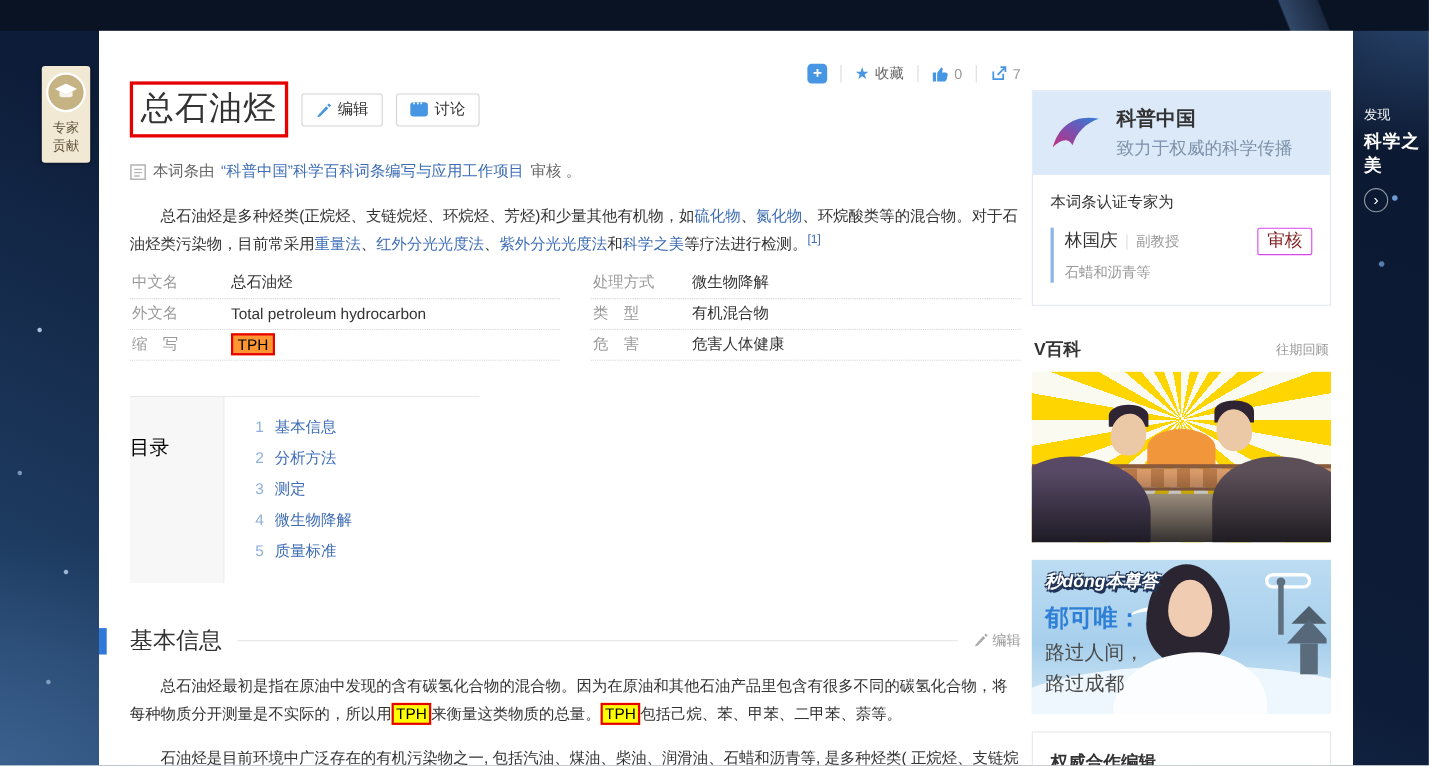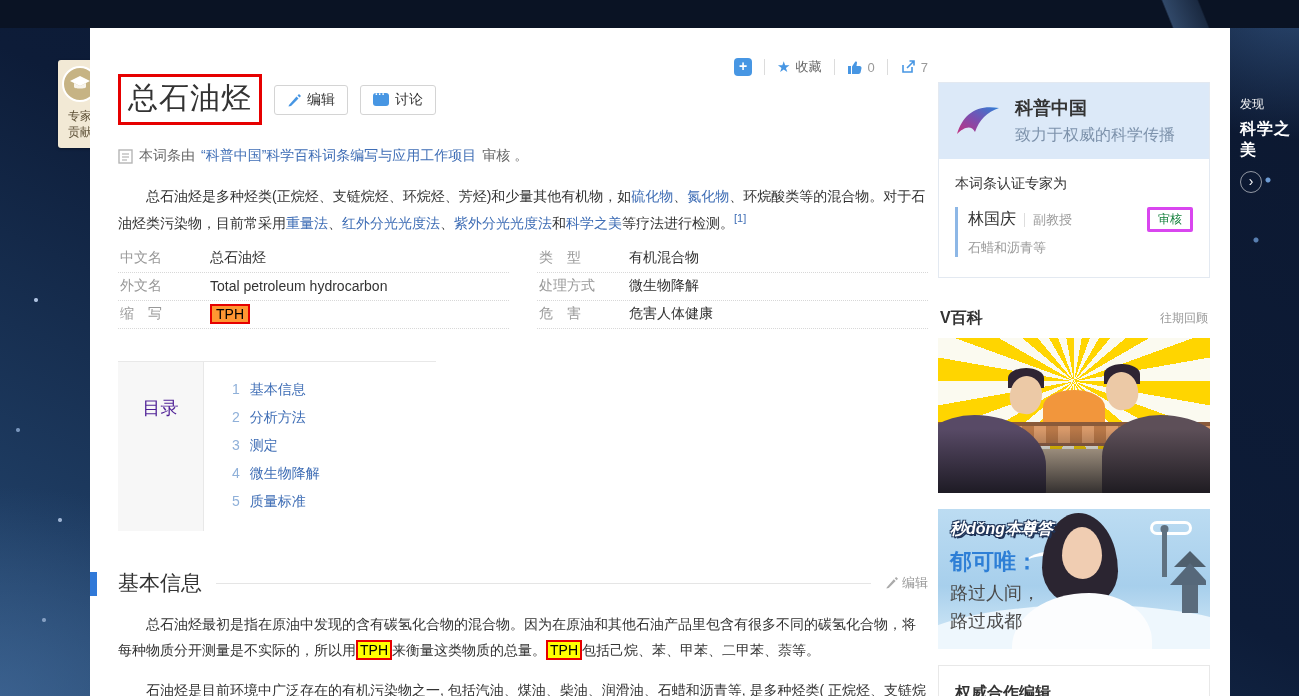--- a/index.html
+++ b/index.html
@@ -20,21 +20,21 @@
       radial-gradient(circle 2px at 1256px 240px, rgba(120,170,230,.7) 0 2px, transparent 3px),
       radial-gradient(ellipse 420px 300px at 0% 100%, rgba(70,110,160,.55), transparent 70%),
       radial-gradient(ellipse 300px 200px at 100% 0%, rgba(80,130,190,.45), transparent 70%),
       linear-gradient(205deg,#0c1830 0%, #0d1c38 50%, #1e3c62 85%, #2c5078 100%);
   }
   .topbar { position:absolute; left:0; top:0; width:100%; height:28px; background:#0a1324; }
   .net-decor { position:absolute; right:40px; top:-20px; width:140px; height:90px;
     background:linear-gradient(60deg, transparent 40%, rgba(120,170,230,.35) 41%, rgba(120,170,230,.15) 60%, transparent 61%); transform:rotate(8deg); }
 
   
-  .expert-badge { position:absolute; left:58px; top:60px; width:44px; padding:4px 0 8px;
+  .expert-badge { position:absolute; left:38px; top:60px; width:44px; padding:4px 0 8px;
     background:#f2e9d5; border-radius:3px; text-align:center; cursor:pointer; box-shadow:0 1px 3px rgba(0,0,0,.35); }
   .expert-badge .emblem { width:36px; height:36px; margin:2px auto 6px; border-radius:50%;
     background:#c6b384; border:2px solid #fff; display:flex; align-items:center; justify-content:center; }
   .expert-badge .bline { font-size:12px; line-height:16px; color:#5c4f35; }
 
   
   .card { position:absolute; left:90px; top:28px; width:1140px; height:668px; background:#fff; overflow:hidden; }
   .main { position:absolute; left:28px; top:0; width:810px; height:668px; }
 
   
@@ -67,21 +67,21 @@
   
   .infobox { display:grid; grid-template-columns:1fr 1fr; column-gap:28px; margin-top:11px; }
   .ib-row { display:flex; align-items:center; min-height:28px; border-bottom:1px dotted #d8d8d8; font-size:14px; }
   .ib-label { width:92px; flex-shrink:0; color:#999; padding-left:2px; }
   .ib-value { color:#333; }
   .hl-orange { background:#ff9632; border:2px solid #e60000; padding:0 4px; color:#000; }
   .hl-yellow { background:#ffff00; border:2px solid #e60000; padding:0 2px; color:#000; }
 
   
   .toc { margin-top:32px; width:318px; border-top:1px solid #e8e8e8; display:flex; }
-  .toc-label { width:85px; background:#f7f7f7; font-size:18px; color:#4c1d95; text-align:center; padding-top:34px; }
+  .toc-label { width:85px; background:#f7f7f7; font-size:18px; color:#000000; text-align:left; padding-top:34px; }
   .toc-list { flex:1; border-left:1px solid #e8e8e8; padding:13px 0 16px 28px; list-style:none; }
   .toc-list li { line-height:28px; font-size:14px; cursor:pointer; }
   .toc-num { color:#8fb0d9; margin-right:10px; }
   .toc-txt { color:#3e6db5; }
 
   
   .sec-header { position:relative; margin-top:38px; display:flex; align-items:center; }
   .sec-bar { position:absolute; left:-28px; top:3px; width:7px; height:24px; background:#3079d8; }
   .sec-title { font-size:21px; font-weight:400; color:#333; }
   .sec-line { flex:1; height:1px; background:#e5e5e5; margin:2px 14px 0; }
@@ -96,21 +96,21 @@
   .kepu-head { height:76px; background:#dce9f8; display:flex; align-items:center; padding:0 14px; gap:10px; }
   .kepu-title { font-size:18px; font-weight:700; color:#333; }
   .kepu-sub { font-size:16px; color:#7d92ab; margin-top:5px; }
   .kepu-body { padding:16px 16px 20px; }
   .kepu-intro { font-size:14px; color:#333; }
   .expert-row { margin-top:14px; border-left:3px solid #8db7e6; padding-left:10px; position:relative; }
   .expert-line1 { display:flex; align-items:center; }
   .expert-name { font-size:16px; color:#333; }
   .expert-pipe { width:1px; height:14px; background:#ddd; margin:0 8px; }
   .expert-title { font-size:13px; color:#999; }
-  .review-btn { margin-left:auto; font-size:12px; color:#15803d; border:3px solid #d946ef; border-radius:2px; padding:1px 8px; cursor:pointer; background:#fff; }
+  .review-btn { margin-left:auto; font-size:16px; color:#7f1d1d; border:1px solid #d946ef; border-radius:2px; padding:1px 8px; cursor:pointer; background:#fff; }
   .expert-org { font-size:13px; color:#999; margin-top:7px; }
 
   .vbk { margin-top:20px; background:#fff; }
   .vbk-head { display:flex; justify-content:space-between; align-items:center; padding:10px 2px 9px; }
   .vbk-title { font-size:16px; font-weight:700; color:#333; }
   .vbk-more { font-size:12px; color:#999; cursor:pointer; }
   .vbk-img { position:relative; height:155px; overflow:hidden; cursor:pointer;
     background:repeating-conic-gradient(from -90deg at 50% 28%, #ffd500 0 10deg, #fbfaf0 10deg 20deg); }
   .sun { position:absolute; left:50%; top:52px; transform:translateX(-50%); width:62px; height:34px;
     background:#f2963c; border-radius:62px 62px 0 0/34px 34px 0 0; }
@@ -242,26 +242,26 @@
             <span class="ib-label">外文名</span>
             <span class="ib-value">Total petroleum hydrocarbon</span>
           </div>
           <div class="ib-row">
             <span class="ib-label">缩　写</span>
             <span class="ib-value hl-orange">TPH</span>
           </div>
         </div>
         <div>
           <div class="ib-row">
+            <span class="ib-label">处理方式</span>
+            <span class="ib-value">微生物降解</span>
+          </div>
+          <div class="ib-row">
             <span class="ib-label">类　型</span>
             <span class="ib-value">有机混合物</span>
-          </div>
-          <div class="ib-row">
-            <span class="ib-label">处理方式</span>
-            <span class="ib-value">微生物降解</span>
           </div>
           <div class="ib-row">
             <span class="ib-label">危　害</span>
             <span class="ib-value">危害人体健康</span>
           </div>
         </div>
       </div>
 
       <div class="toc">
         <div class="toc-label">目录</div>

